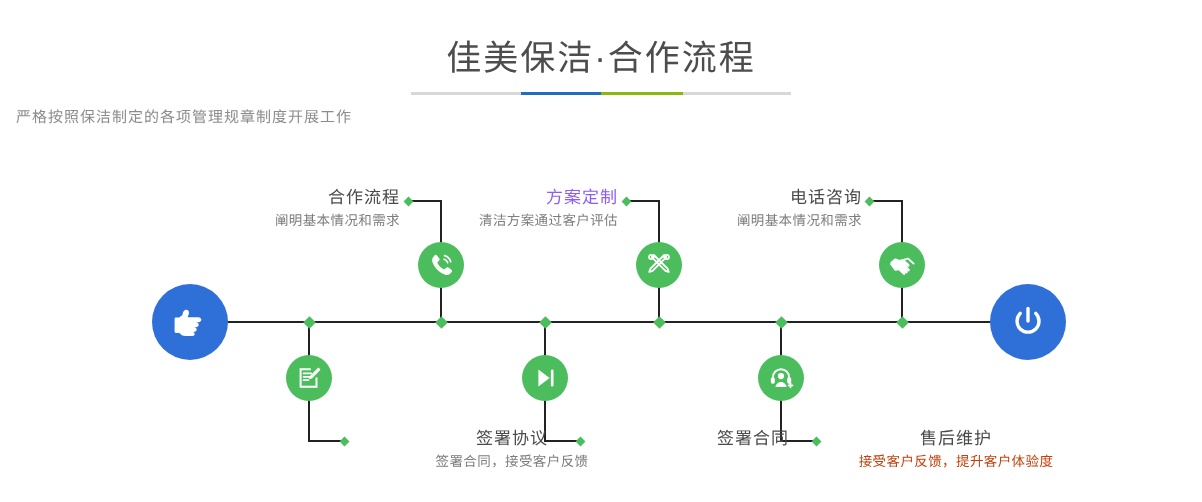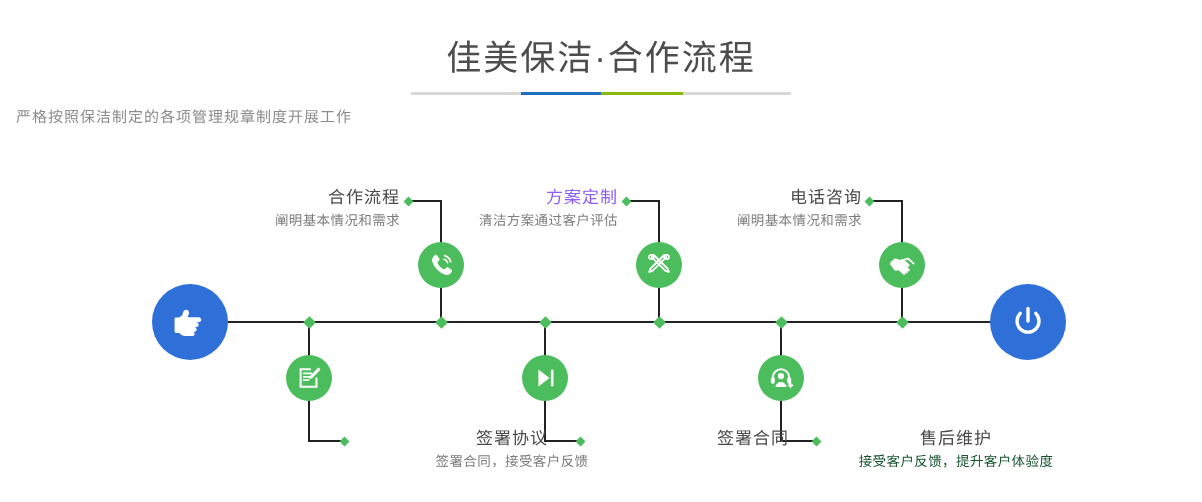--- a/index.html
+++ b/index.html
@@ -319,16 +319,16 @@
         <path fill="#ffffff" d="M8.3 23c0.6-3 2.9-5 5.7-5s5.1 2 5.7 5z"></path>
         <g stroke="#ffffff" stroke-width="1.8" stroke-linecap="round">
           <line x1="21.6" y1="21.4" x2="25.4" y2="21.4"></line>
           <line x1="23.5" y1="19.5" x2="23.5" y2="23.3"></line>
         </g>
       </svg>
     </span>
   </div>
   <div class="label below" style="left:776px; top:427px; width:360px;">
     <div class="t" style="color: rgb(74, 74, 74);">售后维护</div>
-    <div class="s" style="color: #14532d;">接受客户反馈，提升客户体验度</div>
+    <div class="s" style="color: #c2410c;">接受客户反馈，提升客户体验度</div>
   </div>
 
 </div>
 
 </body></html>

